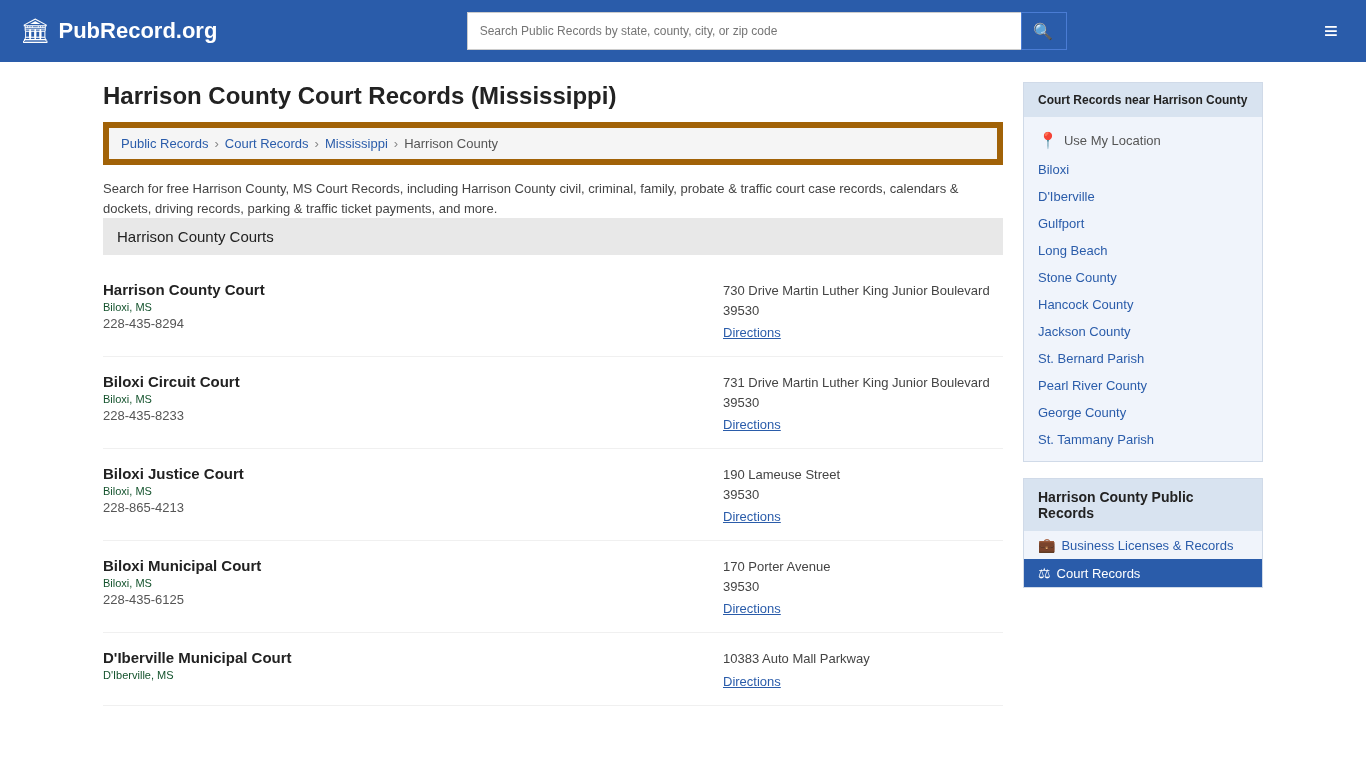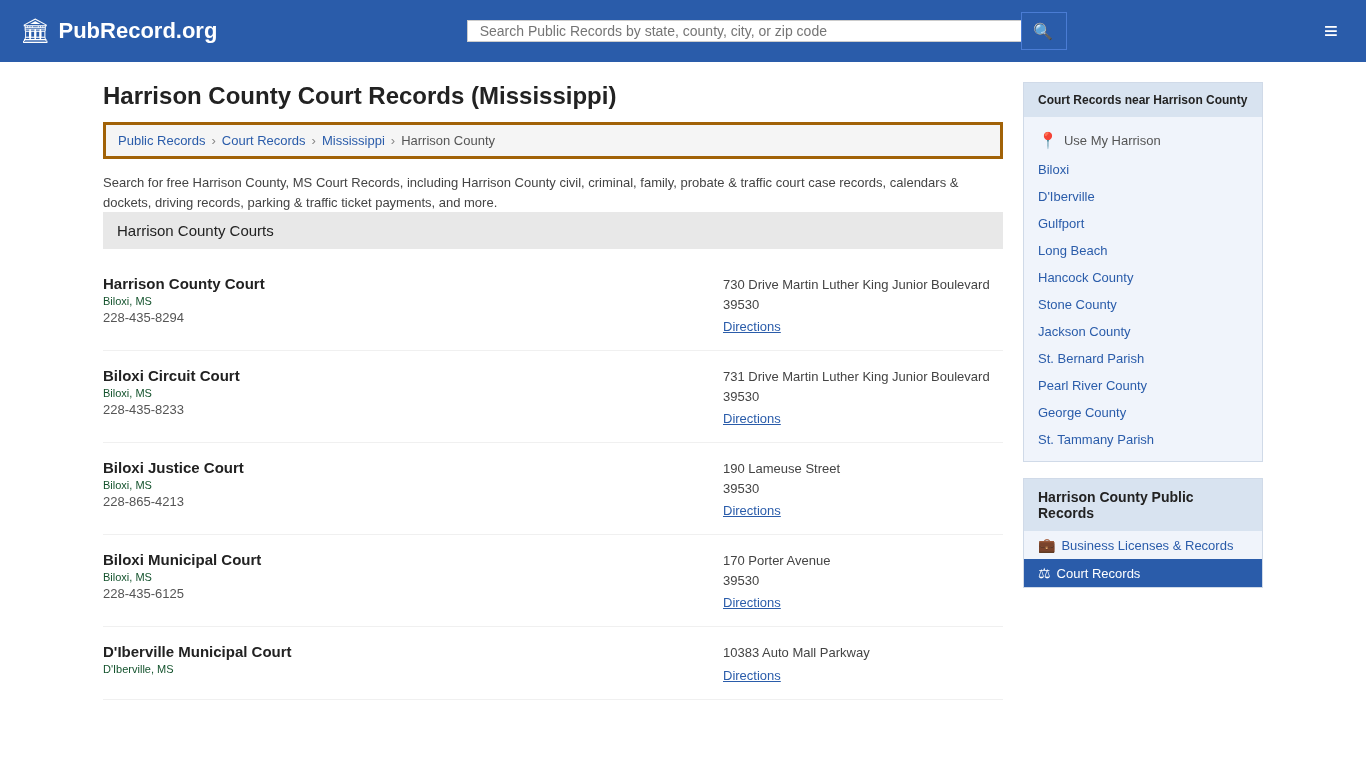--- a/index.html
+++ b/index.html
@@ -31,25 +31,25 @@
     .header-search-container {
       display: flex;
       align-items: center;
       flex: 1;
       max-width: 600px;
       margin: 0 20px;
     }
     .header-search-input {
       flex: 1;
       padding: 8px 12px;
-      font-size: 14px;
+      font-size: 12px;
       border: 1px solid #ccc;
       border-right: none;
       outline: none;
-      height: 22px;
+      height: 38px;
     }
     .header-search-btn {
       background: #2a5caa;
       border: 1px solid #4a7cd4;
       color: #fff;
       padding: 0 12px;
       height: 38px;
       cursor: pointer;
       font-size: 16px;
     }
@@ -83,21 +83,21 @@
     .page-title {
       font-size: 24px;
       font-weight: bold;
       color: #222;
       margin-bottom: 12px;
     }
 
     
     .breadcrumb-bar {
       background: #f5f5f5;
-      border: 3px solid #a16207;
+      border: 6px solid #a16207;
       padding: 8px 12px;
       font-size: 13px;
       display: flex;
       align-items: center;
       gap: 6px;
       margin-bottom: 14px;
     }
     .breadcrumb-link {
       color: #2a5caa;
       text-decoration: none;
@@ -348,29 +348,29 @@
 
   </div>
 
   <aside class="sidebar">
 
     <div class="sidebar-box">
       <div class="sidebar-box-header">Court Records near Harrison County</div>
       <div class="sidebar-box-body">
         <div class="sidebar-item-location">
           <span class="pin-icon">📍</span>
-          <span>Use My Harrison</span>
+          <span>Use My Location</span>
         </div>
         <div id="nearby-items-container">
             <div class="sidebar-item">Biloxi</div>
             <div class="sidebar-item">D'Iberville</div>
             <div class="sidebar-item">Gulfport</div>
             <div class="sidebar-item">Long Beach</div>
+            <div class="sidebar-item">Stone County</div>
             <div class="sidebar-item">Hancock County</div>
-            <div class="sidebar-item">Stone County</div>
             <div class="sidebar-item">Jackson County</div>
             <div class="sidebar-item">St. Bernard Parish</div>
             <div class="sidebar-item">Pearl River County</div>
             <div class="sidebar-item">George County</div>
             <div class="sidebar-item">St. Tammany Parish</div>
           </div>
       </div>
     </div>
 
     <div class="sidebar-box">

